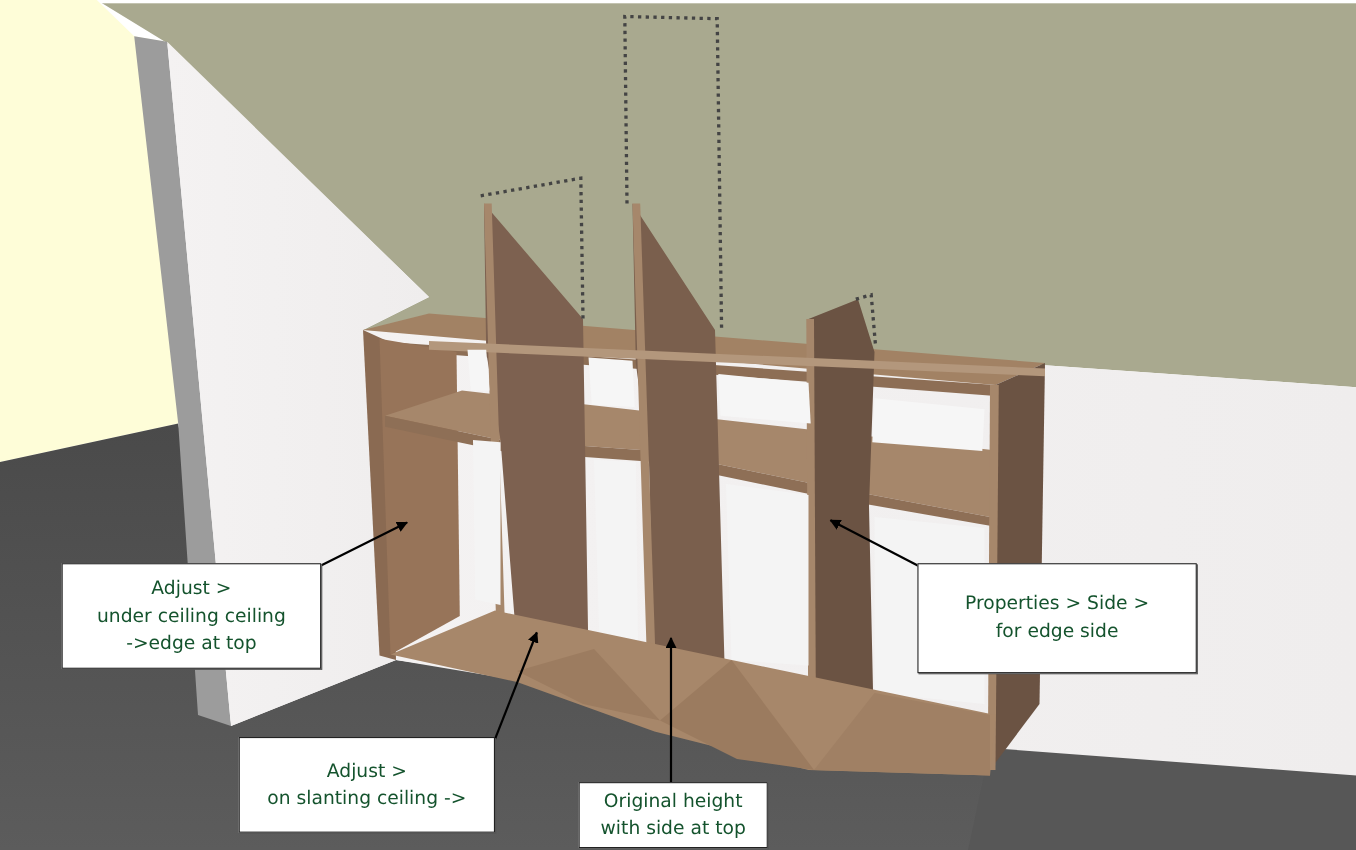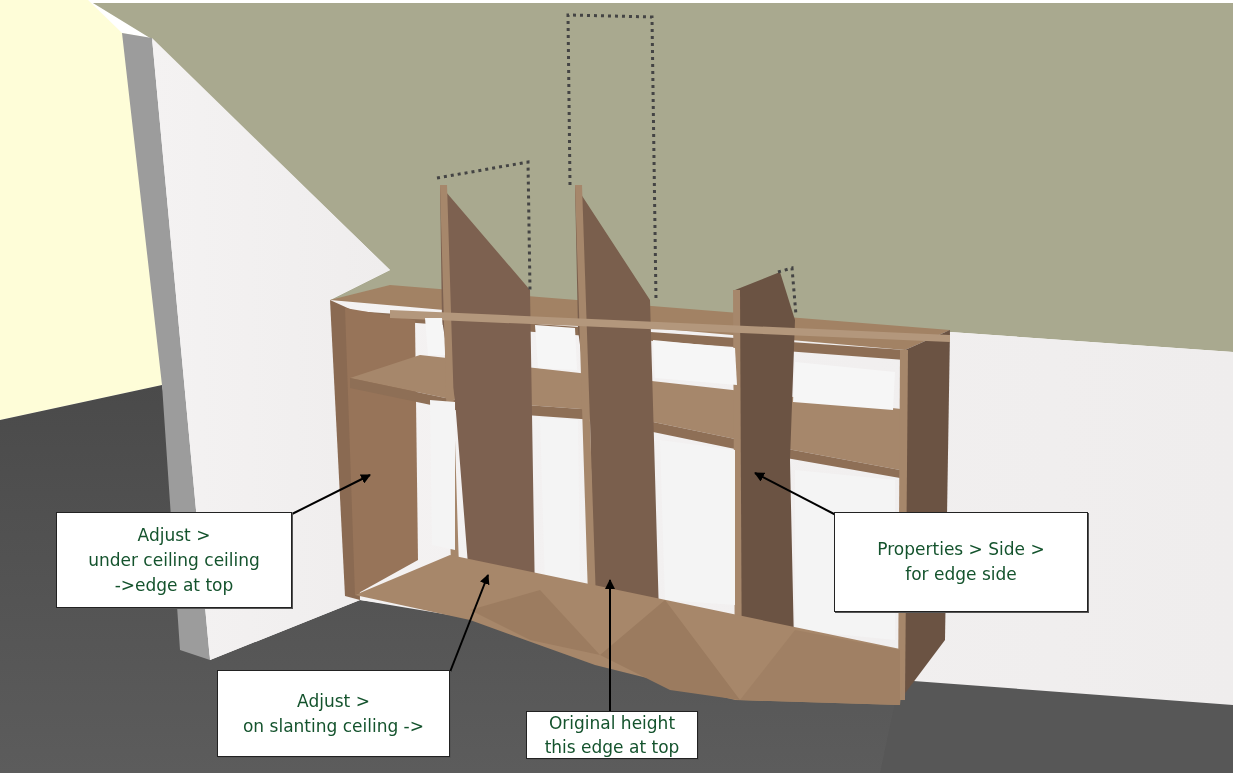--- a/index.html
+++ b/index.html
@@ -9,21 +9,21 @@
     position: absolute; background: #ffffff; border: 1.5px solid #222222;
     box-shadow: 1px 1px 0 #555555;
     font-family: "DejaVu Sans", sans-serif; font-size: 17px; line-height: 25px;
     color: #14532d; text-align: center; box-sizing: border-box;
     display: flex; flex-direction: column; justify-content: center; align-items: center;
   }
   .callout span { display: block; white-space: nowrap; }
   #c-under  { left: 56px;  top: 512px; width: 236px; height: 96px; }
   #c-props  { left: 834px; top: 512px; width: 254px; height: 100px; }
   #c-on     { left: 217px; top: 670px; width: 233px; height: 87px; }
-  #c-orig   { left: 526px; top: 711px; width: 172px; height: 48px; line-height: 24px; }
+  #c-orig   { left: 526px; top: 711px; width: 172px; height: 60px; line-height: 24px; }
 </style>
 </head>
 <body>
 
 <div id="stage">
 
   <svg id="scene" viewBox="0 0 1233 773" xmlns="http://www.w3.org/2000/svg">
     <defs>
       <marker id="arrowhead" markerWidth="10" markerHeight="10" refX="9" refY="5" orient="auto" markerUnits="userSpaceOnUse">
         <path d="M0,0 L10,5 L0,10 Z" fill="#000000"></path>
@@ -119,16 +119,16 @@
     <span>for edge side</span>
   </div>
 
   <div class="callout" id="c-on">
     <span>Adjust &gt;</span>
     <span>on slanting ceiling -&gt;</span>
   </div>
 
   <div class="callout" id="c-orig">
     <span>Original height</span>
-    <span>this edge at top</span>
+    <span>with side at top</span>
   </div>
 
 </div>
 
 </body></html>

